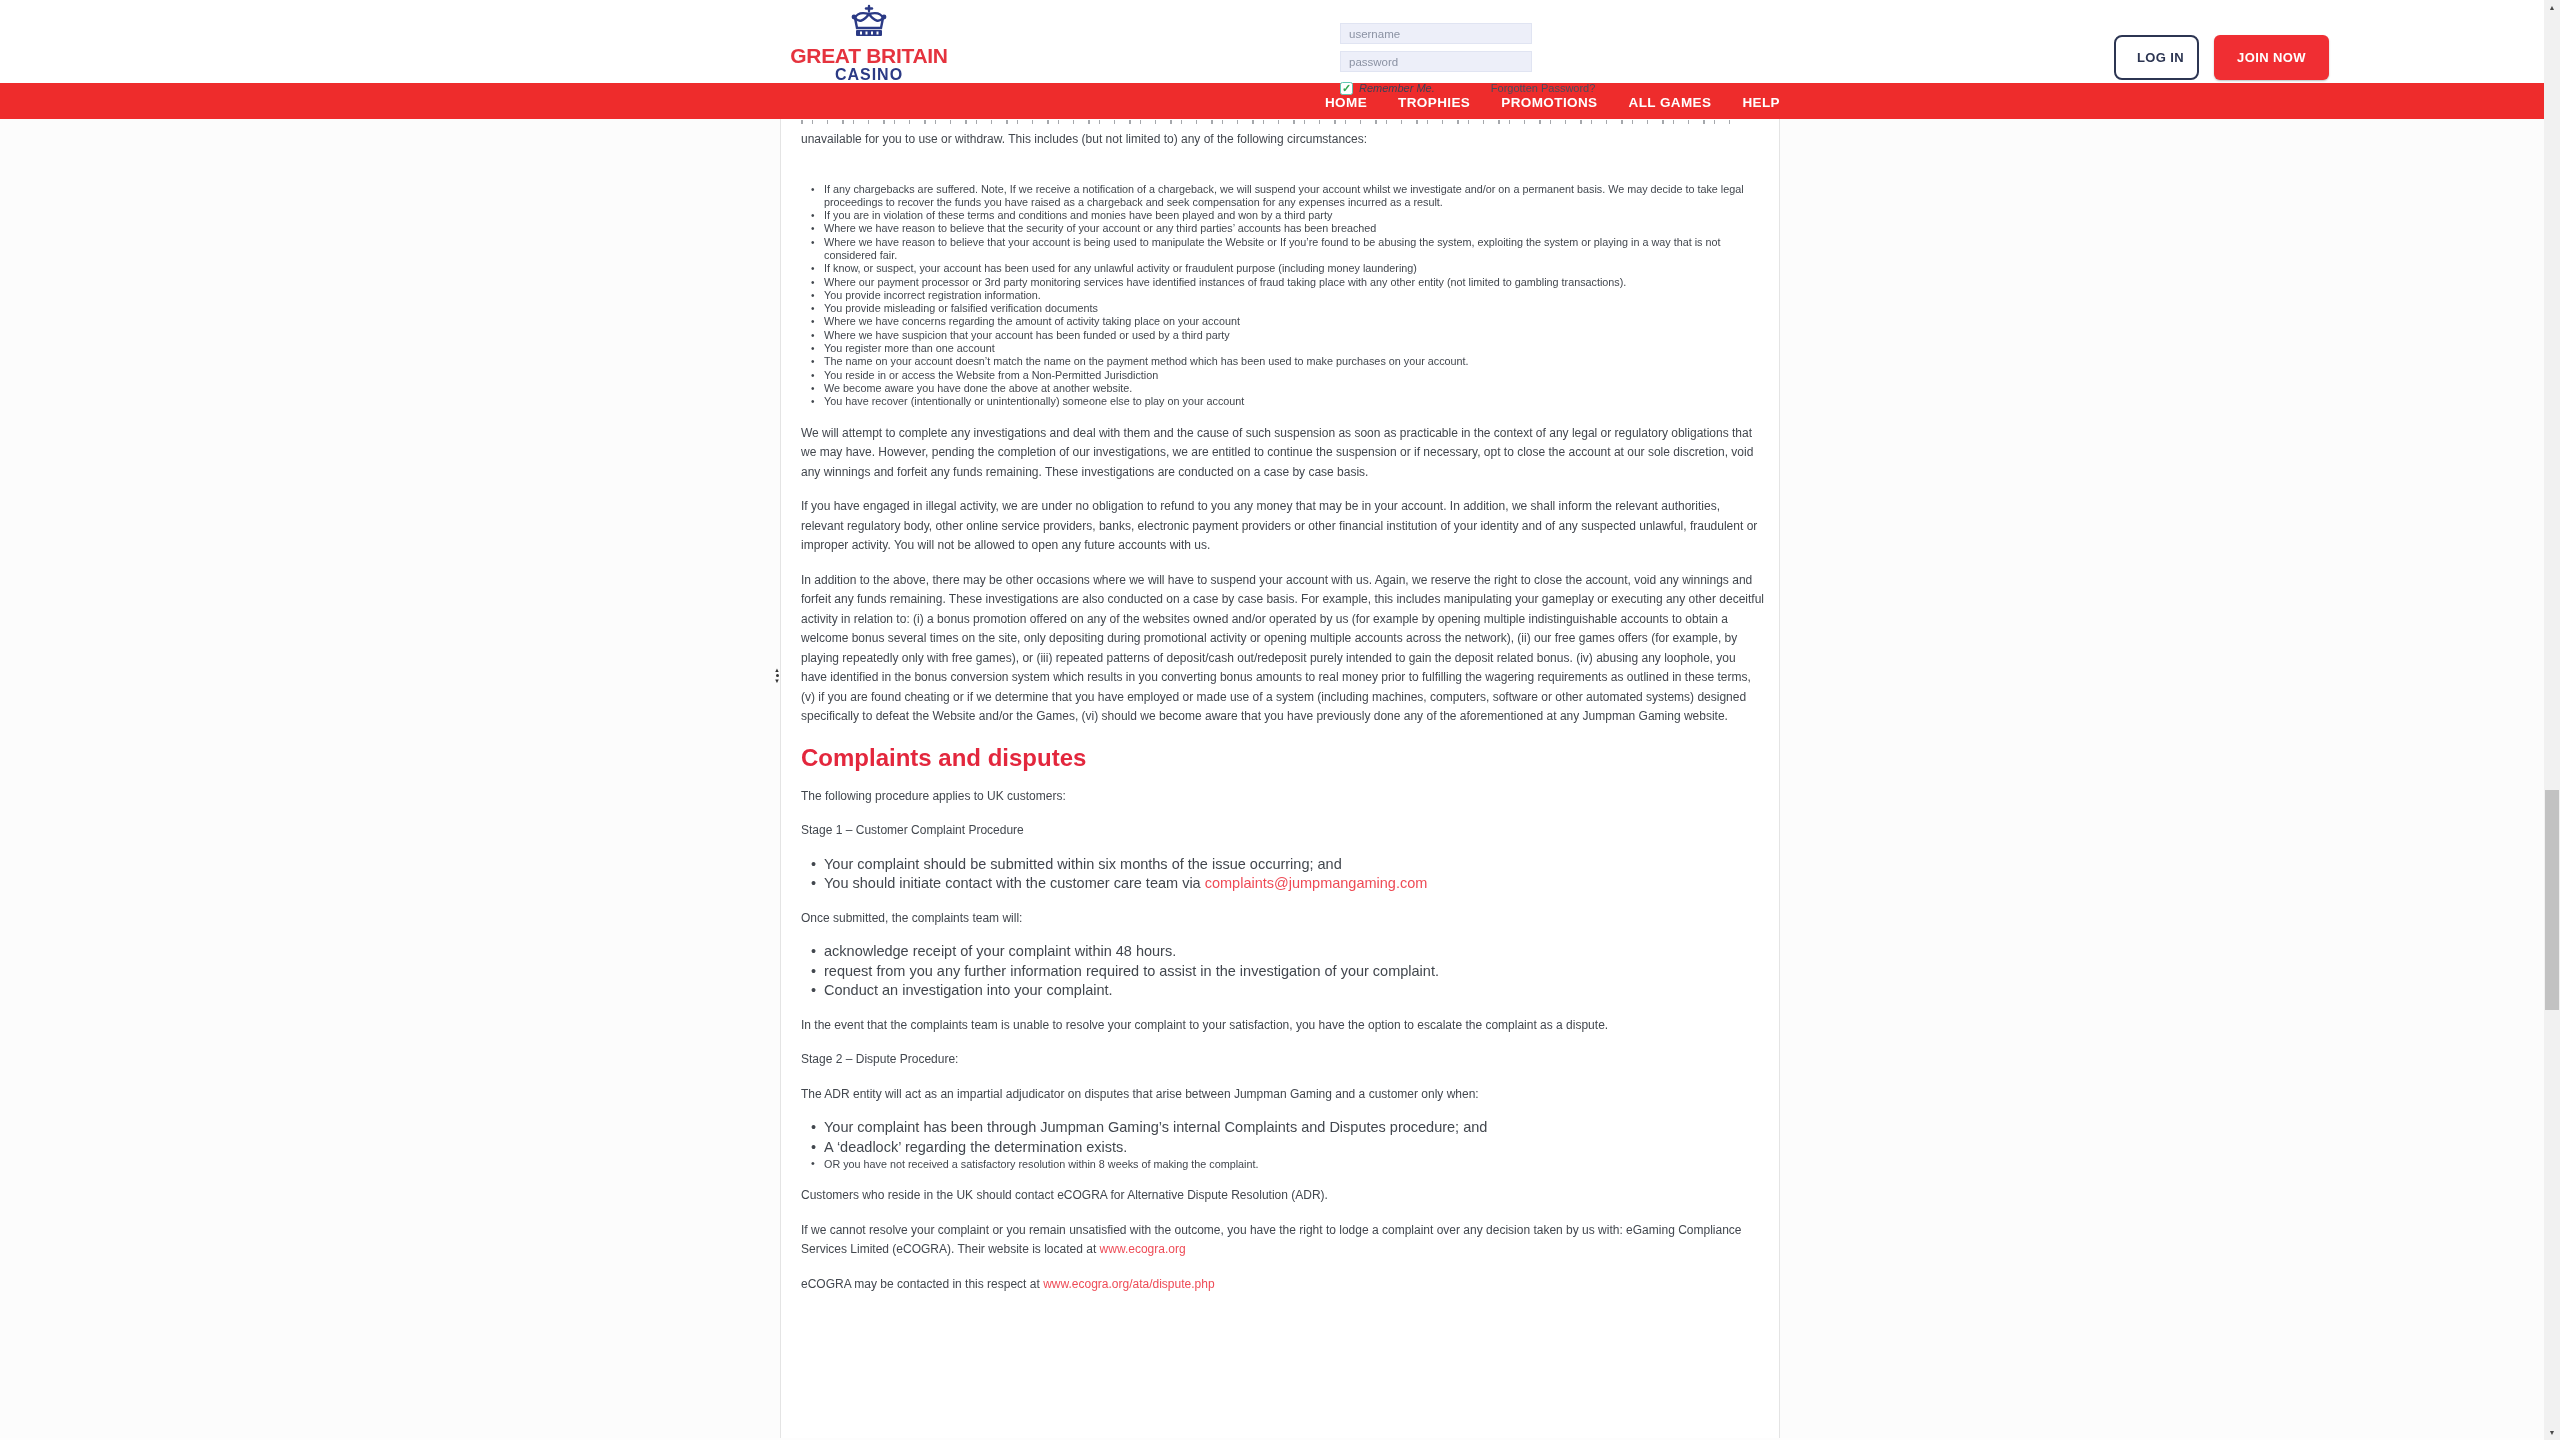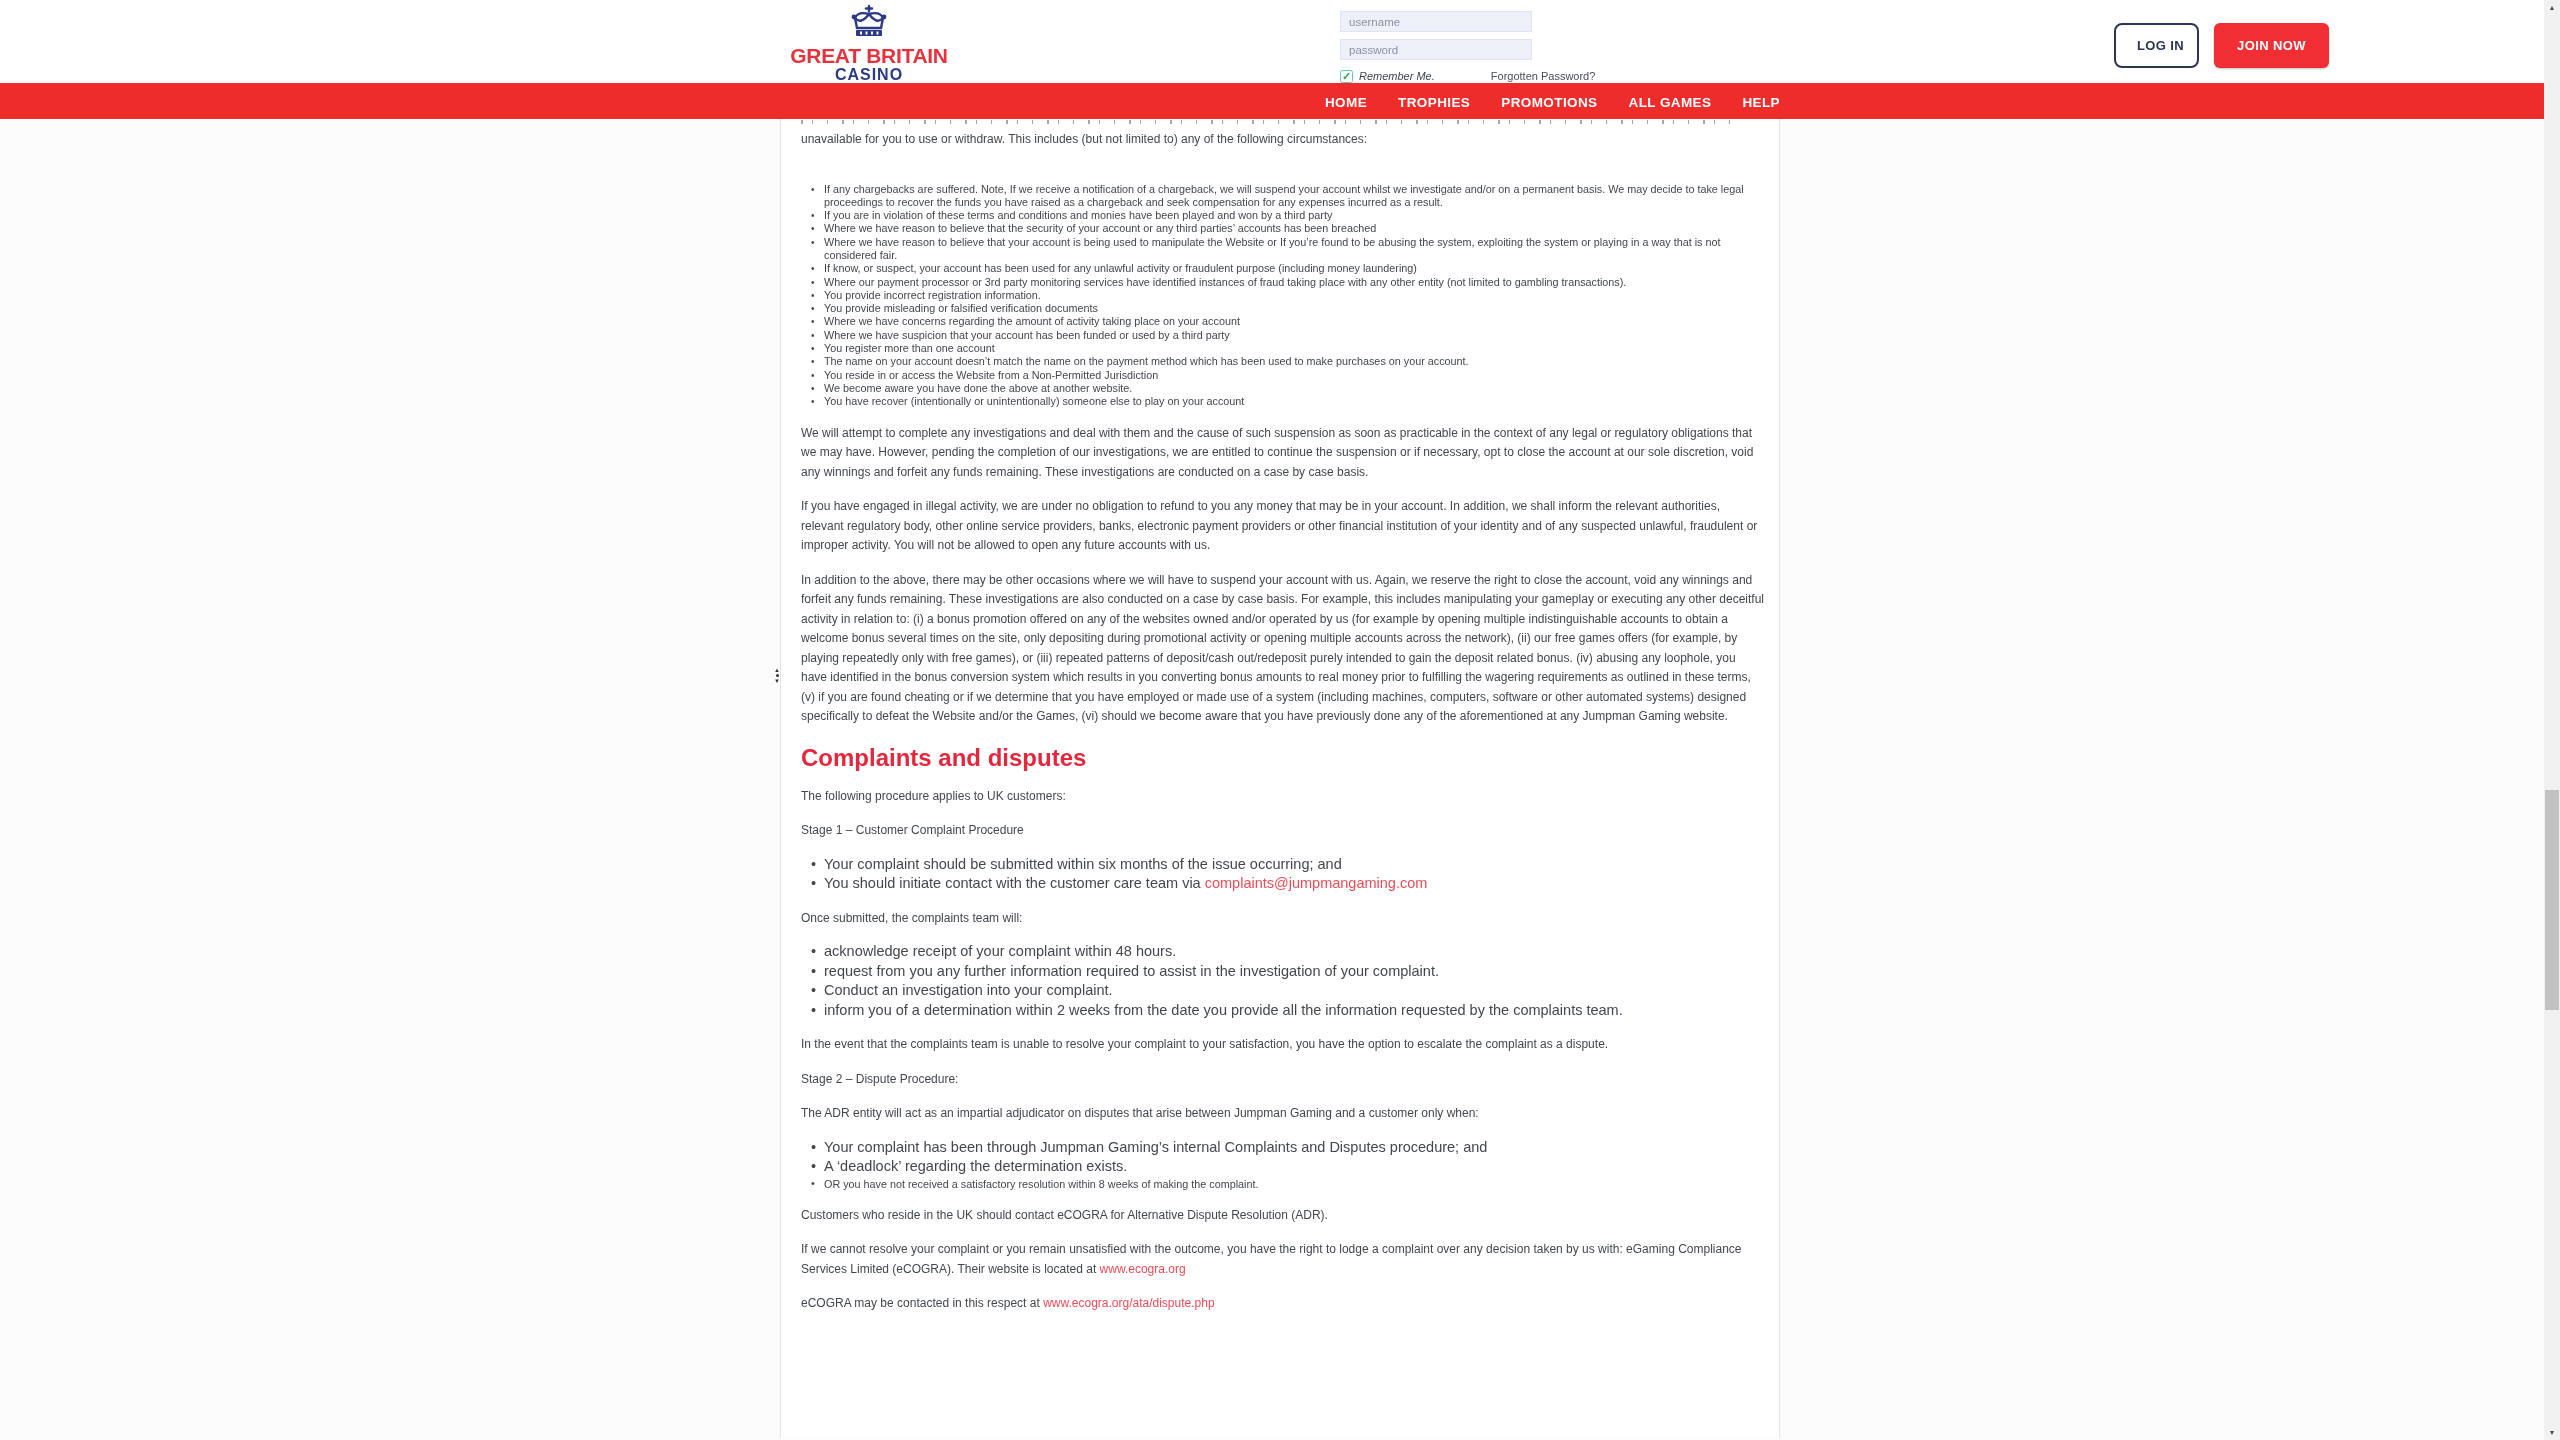--- a/index.html
+++ b/index.html
@@ -8,21 +8,21 @@
 
   
   .header { position:relative; width:2560px; height:83px; background:#ffffff; }
   .header-inner { position:relative; width:1000px; height:83px; margin:0 auto; }
 
   .logo { position:absolute; left:-6px; top:4px; width:190px; text-align:center; cursor:pointer; }
   .logo-crown { display:block; margin:0 auto; }
   .logo-line1 { display:block; font-size:21px; font-weight:bold; letter-spacing:-0.3px; color:#e5333e; line-height:20px; }
   .logo-line2 { display:block; font-size:16px; font-weight:bold; letter-spacing:1px; color:#2b3a85; line-height:17px; }
 
-  .login-cluster { position:absolute; left:560px; top:4px; width:440px; height:83px; }
+  .login-cluster { position:absolute; left:560px; top:16px; width:440px; height:83px; }
   .field { position:absolute; left:0; width:192px; height:21px; background:#edeff9;
     border:1px solid #e0e4f2; font-size:11.5px; color:#43495a; padding:0 8px;
     font-family:"Liberation Sans", sans-serif; }
   .field::placeholder { color:#8b92a3; opacity:1; }
   .field.username { top:7px; }
   .field.password { top:35px; }
 
   .remember-row { position:absolute; left:0; top:64px; height:16px; display:flex; align-items:center; font-size:11px; }
   .checkbox { width:13px; height:13px; border:1.5px solid #5fc9b2; border-radius:2.5px;
     background:#fff; display:inline-flex; align-items:center; justify-content:center;
@@ -192,21 +192,20 @@
       <li>Your complaint should be submitted within six months of the issue occurring; and</li>
       <li><span>You should initiate contact with the customer care team via </span><a class="doc-link">complaints@jumpmangaming.com</a></li>
     </ul>
 
     <p>Once submitted, the complaints team will:</p>
 
     <ul class="blist normal">
       <li>acknowledge receipt of your complaint within 48 hours.</li>
       <li>request from you any further information required to assist in the investigation of your complaint.</li>
       <li>Conduct an investigation into your complaint.</li>
-      <li>inform you of a determination within 2 weeks from the date you provide all the information requested by the complaints team.</li>
     </ul>
 
     <p>In the event that the complaints team is unable to resolve your complaint to your satisfaction, you have the option to escalate the complaint as a dispute.</p>
     <p>Stage 2 – Dispute Procedure:</p>
     <p>The ADR entity will act as an impartial adjudicator on disputes that arise between Jumpman Gaming and a customer only when:</p>
 
     <ul class="blist normal">
       <li>Your complaint has been through Jumpman Gaming’s internal Complaints and Disputes procedure; and</li>
       <li>A ‘deadlock’ regarding the determination exists.</li>
       <li class="small-li">OR you have not received a satisfactory resolution within 8 weeks of making the complaint.</li>

